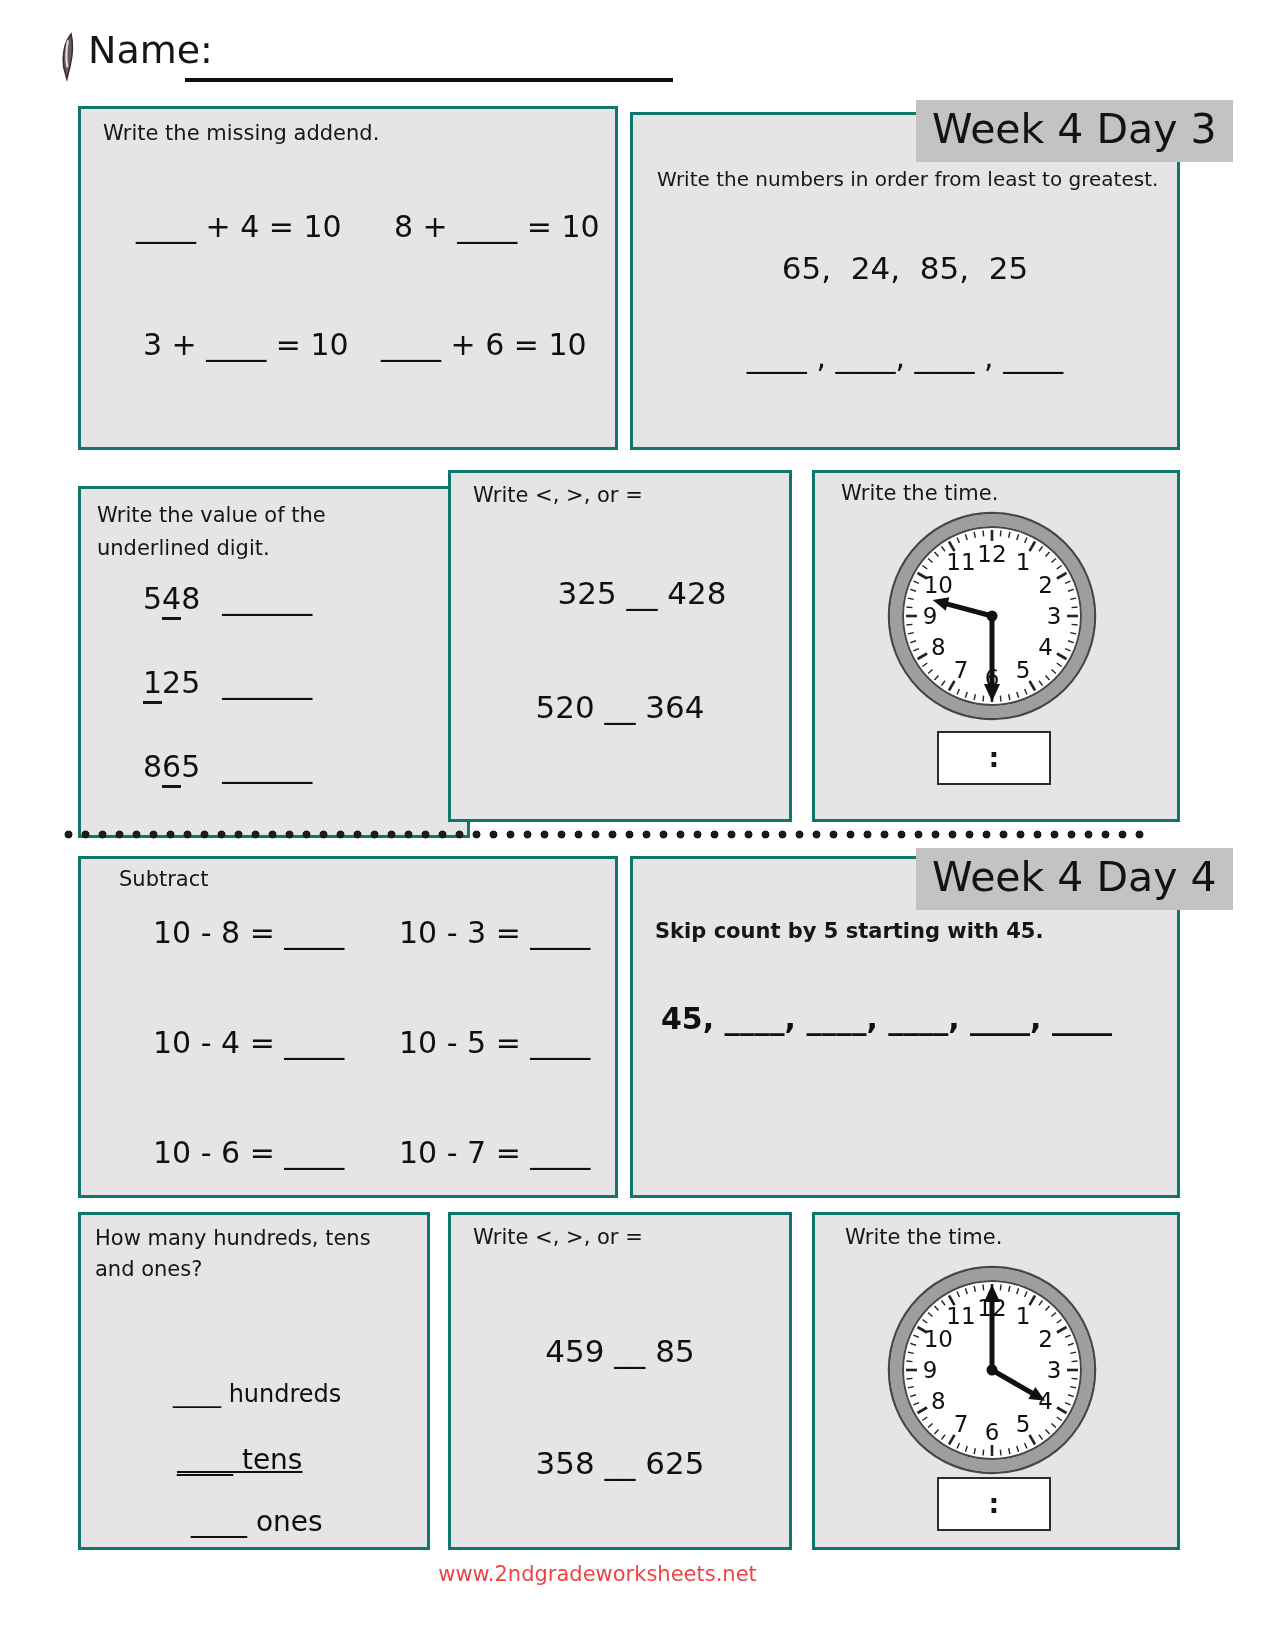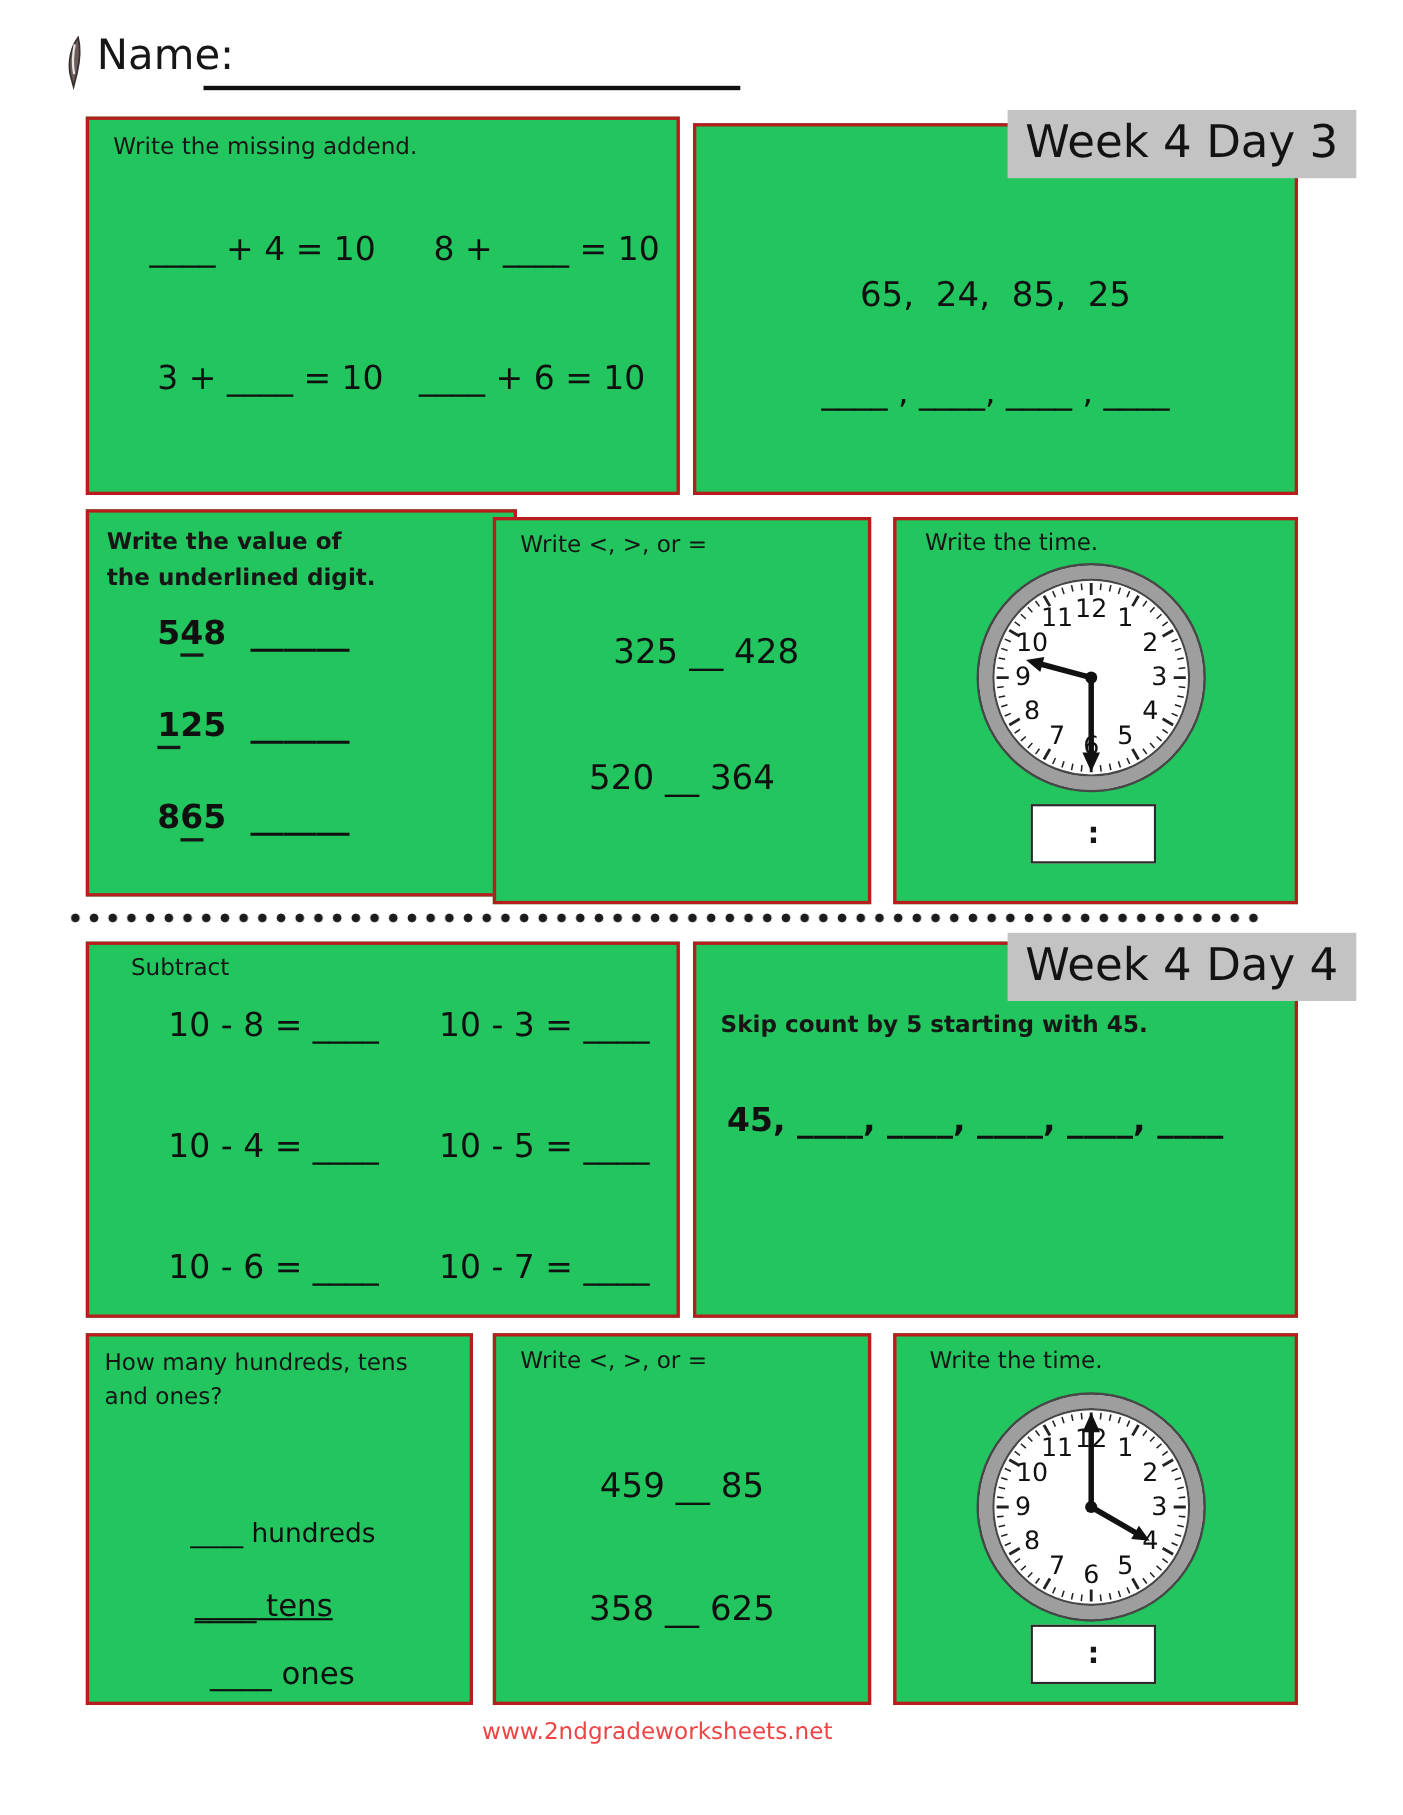--- a/index.html
+++ b/index.html
@@ -1,19 +1,19 @@
 <!DOCTYPE html>
 <html><head>
 <meta charset="utf-8">
 <style>
   html,body { margin:0; padding:0; background:#ffffff; }
   .sheet { position:relative; width:1275px; height:1650px; background:#ffffff;
            font-family:"DejaVu Sans", sans-serif; color:#161616; overflow:hidden; }
   .abs { position:absolute; }
-  .bx  { position:absolute; border:3px solid #b91c1c; box-sizing:border-box; background:#22c55e; }
+  .bx  { position:absolute; border:3px solid #0f766e; box-sizing:border-box; background:#e5e5e5; }
   .ttl { position:absolute; font-size:21px; color:#161616; }
   .prob{ position:absolute; font-size:30px; color:#101010; }
   .ctr { left:0; right:0; text-align:center; }
   .pre { white-space:pre; }
   .badge { position:absolute; z-index:3; background:#c3c3c3; color:#131313;
            font-size:41px; padding:5px 16px 9px 16px; }
   .udg-line span.udg { border-bottom:3px solid #161616; padding-bottom:1px; }
   .blank-gap { margin-left:22px; }
   .timebox { position:absolute; border:2.5px solid #2a2a2a; background:#fff;
              text-align:center; font-size:27px; font-weight:bold; box-sizing:border-box; }
@@ -40,26 +40,27 @@
 
   <div class="bx" style="left:78px; top:106px; width:540px; height:344px;">
     <div class="ttl" style="left:22px; top:12px;">Write the missing addend.</div>
     <div class="prob" style="left:55px;  top:100px;">____ + 4 = 10</div>
     <div class="prob" style="left:313px; top:100px;">8 + ____ = 10</div>
     <div class="prob" style="left:62px;  top:218px;">3 + ____ = 10</div>
     <div class="prob" style="left:300px; top:218px;">____ + 6 = 10</div>
   </div>
 
   <div class="bx" style="left:630px; top:112px; width:550px; height:338px;">
+    <div class="ttl" style="left:24px; top:52px; white-space:nowrap; font-size:20px;">Write the numbers in order from least to greatest.</div>
     <div class="prob ctr pre" style="top:135px; font-size:31px;">65,  24,  85,  25</div>
     <div class="prob ctr pre" style="top:224px;">____ , ____, ____ , ____</div>
   </div>
   <div class="badge" style="left:916px; top:100px;">Week 4 Day 3</div>
 
-  <div class="bx" style="left:78px; top:463px; width:392px; height:352px;font-weight:bold;">
+  <div class="bx" style="left:78px; top:486px; width:392px; height:352px;">
     <div class="ttl" style="left:16px; top:10px; width:255px; line-height:33px;">Write the value of the underlined digit.</div>
     <div class="prob udg-line" style="left:62px; top:92px;"><span><span>5</span><span class="udg">4</span><span>8</span></span><span class="blank-gap">______</span></div>
     <div class="prob udg-line" style="left:62px; top:176px;"><span><span class="udg">1</span><span>2</span><span>5</span></span><span class="blank-gap">______</span></div>
     <div class="prob udg-line" style="left:62px; top:260px;"><span><span>8</span><span class="udg">6</span><span>5</span></span><span class="blank-gap">______</span></div>
   </div>
 
   <div class="bx" style="left:448px; top:470px; width:344px; height:352px;">
     <div class="ttl" style="left:22px; top:10px;">Write &lt;, &gt;, or =</div>
     <div class="prob ctr" style="top:102px; font-size:31px;padding-left:44px;">325 __ 428</div>
     <div class="prob ctr" style="top:216px; font-size:31px;">520 __ 364</div>

